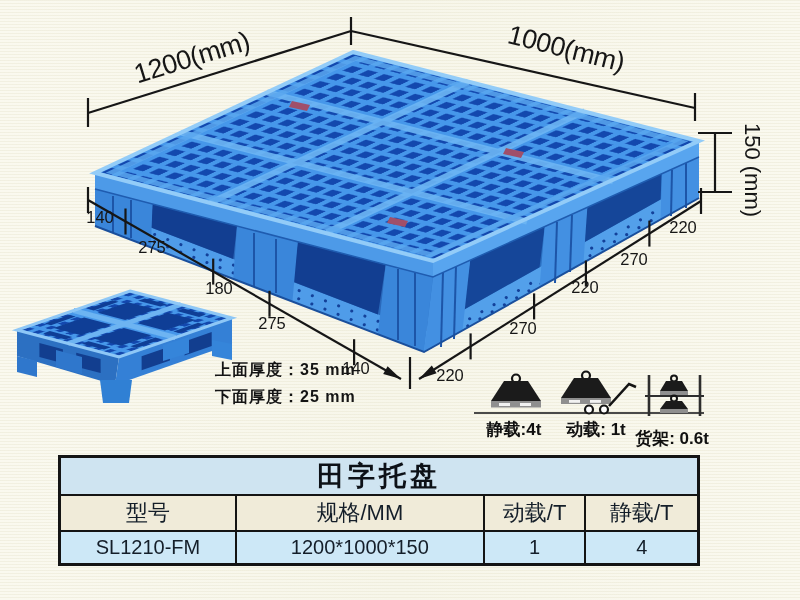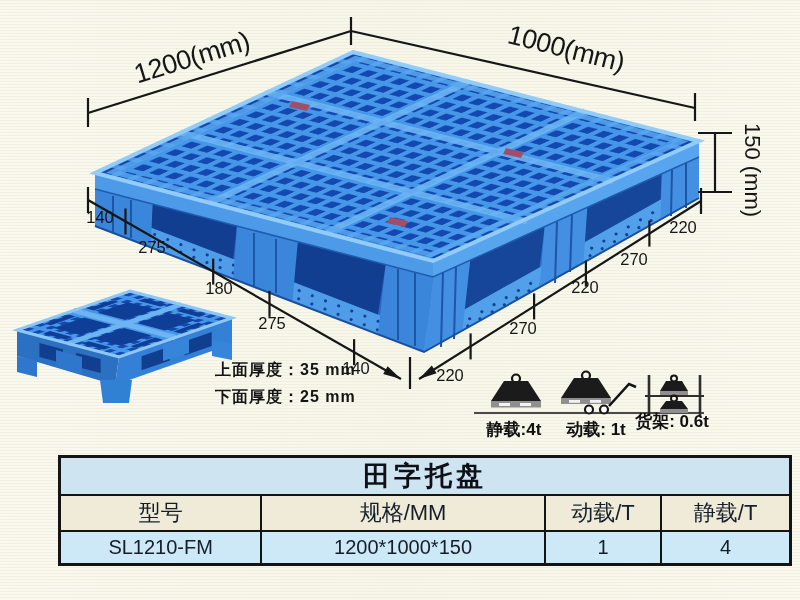--- a/index.html
+++ b/index.html
@@ -21,21 +21,21 @@
   .dim-h{font-size:22px;font-weight:500;}
   .spec-line{
     position:absolute;left:215px;transform:translateY(-50%);
     font-size:16px;font-weight:700;color:#141414;letter-spacing:1px;white-space:nowrap;
   }
   .cap{
     position:absolute;transform:translate(-50%,-50%);
     font-size:17px;font-weight:700;color:#101010;white-space:nowrap;
   }
   table.spec-table{
-    position:absolute;left:58px;top:455px;width:734px;height:107px;
+    position:absolute;left:58px;top:455px;width:642px;height:107px;
     border-collapse:collapse;table-layout:fixed;
     border:3px solid #141414;color:#141e29;padding-left:46px;
   }
   table.spec-table td{
     border:2px solid #141414;text-align:center;vertical-align:middle;
     padding:0;overflow:hidden;
   }
   td.t-title{background:#cfe4f1;font-size:27px;font-weight:700;letter-spacing:4px;height:36px;color:#0d1117;}
   td.t-head{background:#f0ebd9;font-size:22px;font-weight:400;height:34px;}
   td.t-cell{background:#cde8f7;font-size:20px;font-weight:400;height:31px;}
@@ -234,21 +234,21 @@
   <div class="lbl dim-num" style="left:634px;top:259px">270</div>
   <div class="lbl dim-num" style="left:585px;top:287px">220</div>
   <div class="lbl dim-num" style="left:523px;top:328px">270</div>
   <div class="lbl dim-num" style="left:450px;top:375px">220</div>
 
   <div class="spec-line" style="top:370px">上面厚度：35 mm</div>
   <div class="spec-line" style="top:397px">下面厚度：25 mm</div>
 
   <div class="cap" style="left:514px;top:429px">静载:4t</div>
   <div class="cap" style="left:596px;top:429px">动载: 1t</div>
-  <div class="cap" style="left:672px;top:421px">货架: 0.6t</div>
+  <div class="cap" style="left:672px;top:438px">货架: 0.6t</div>
 
   <table class="spec-table">
     <colgroup>
       <col style="width:27.6%">
         <col style="width:38.8%">
         <col style="width:15.9%">
         <col style="width:17.7%">
     </colgroup>
     <tbody>
       <tr>

